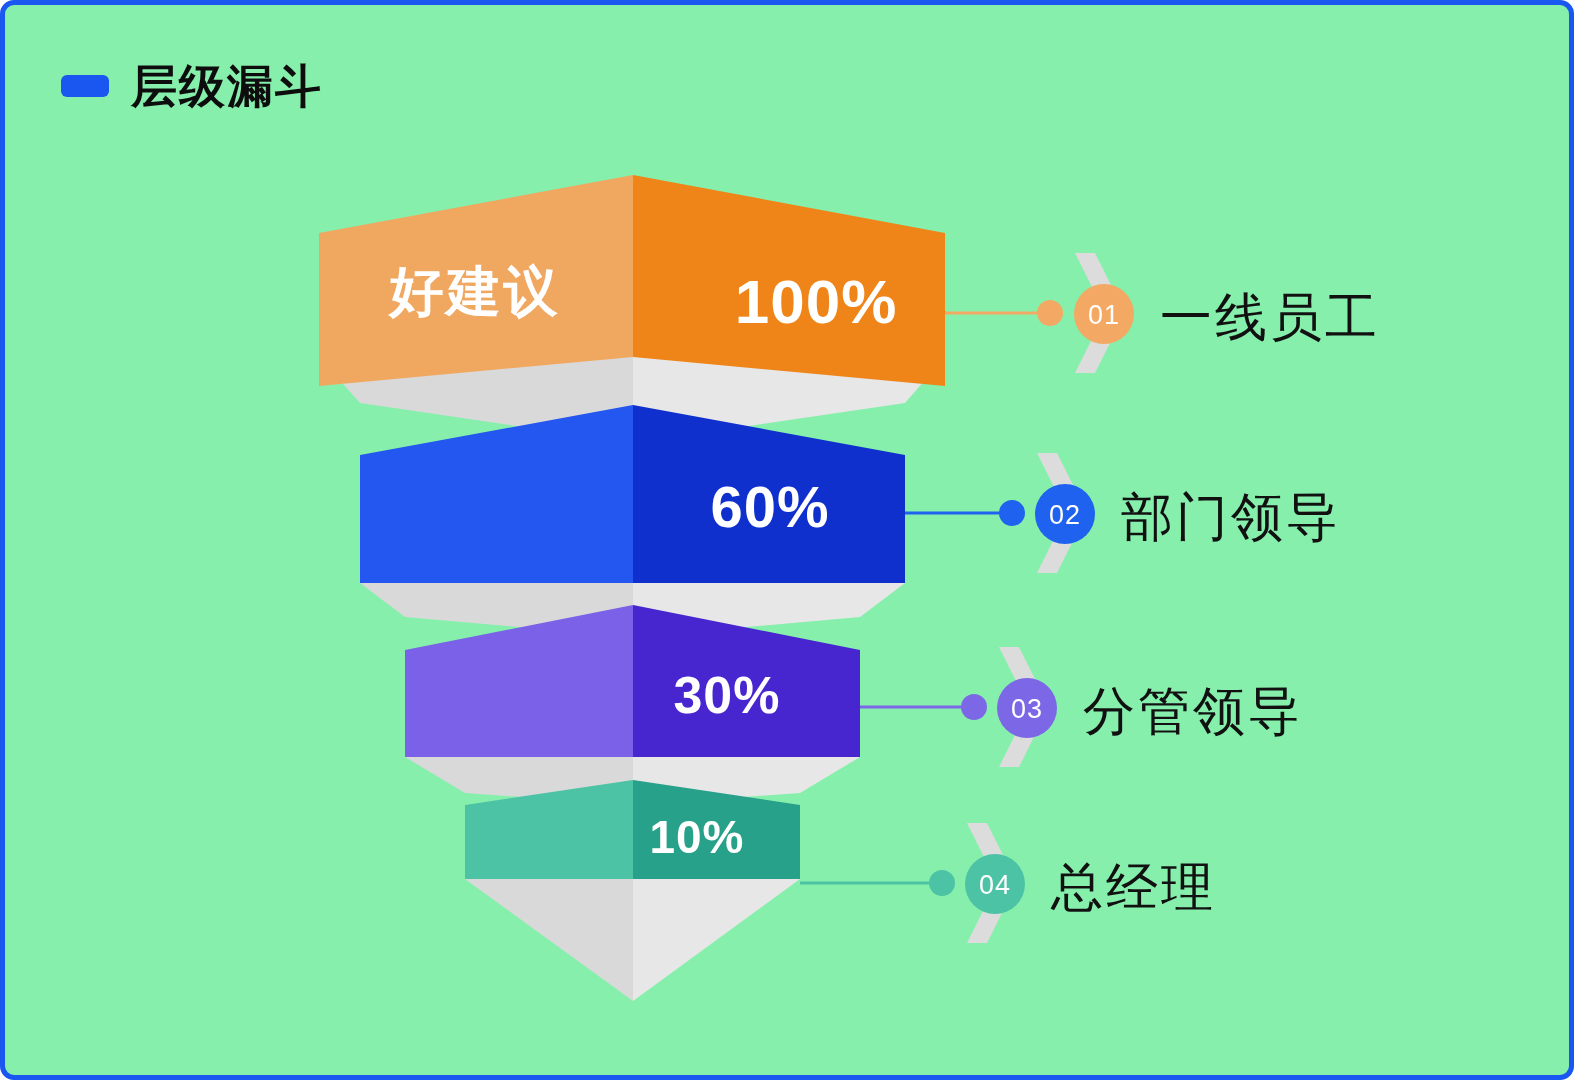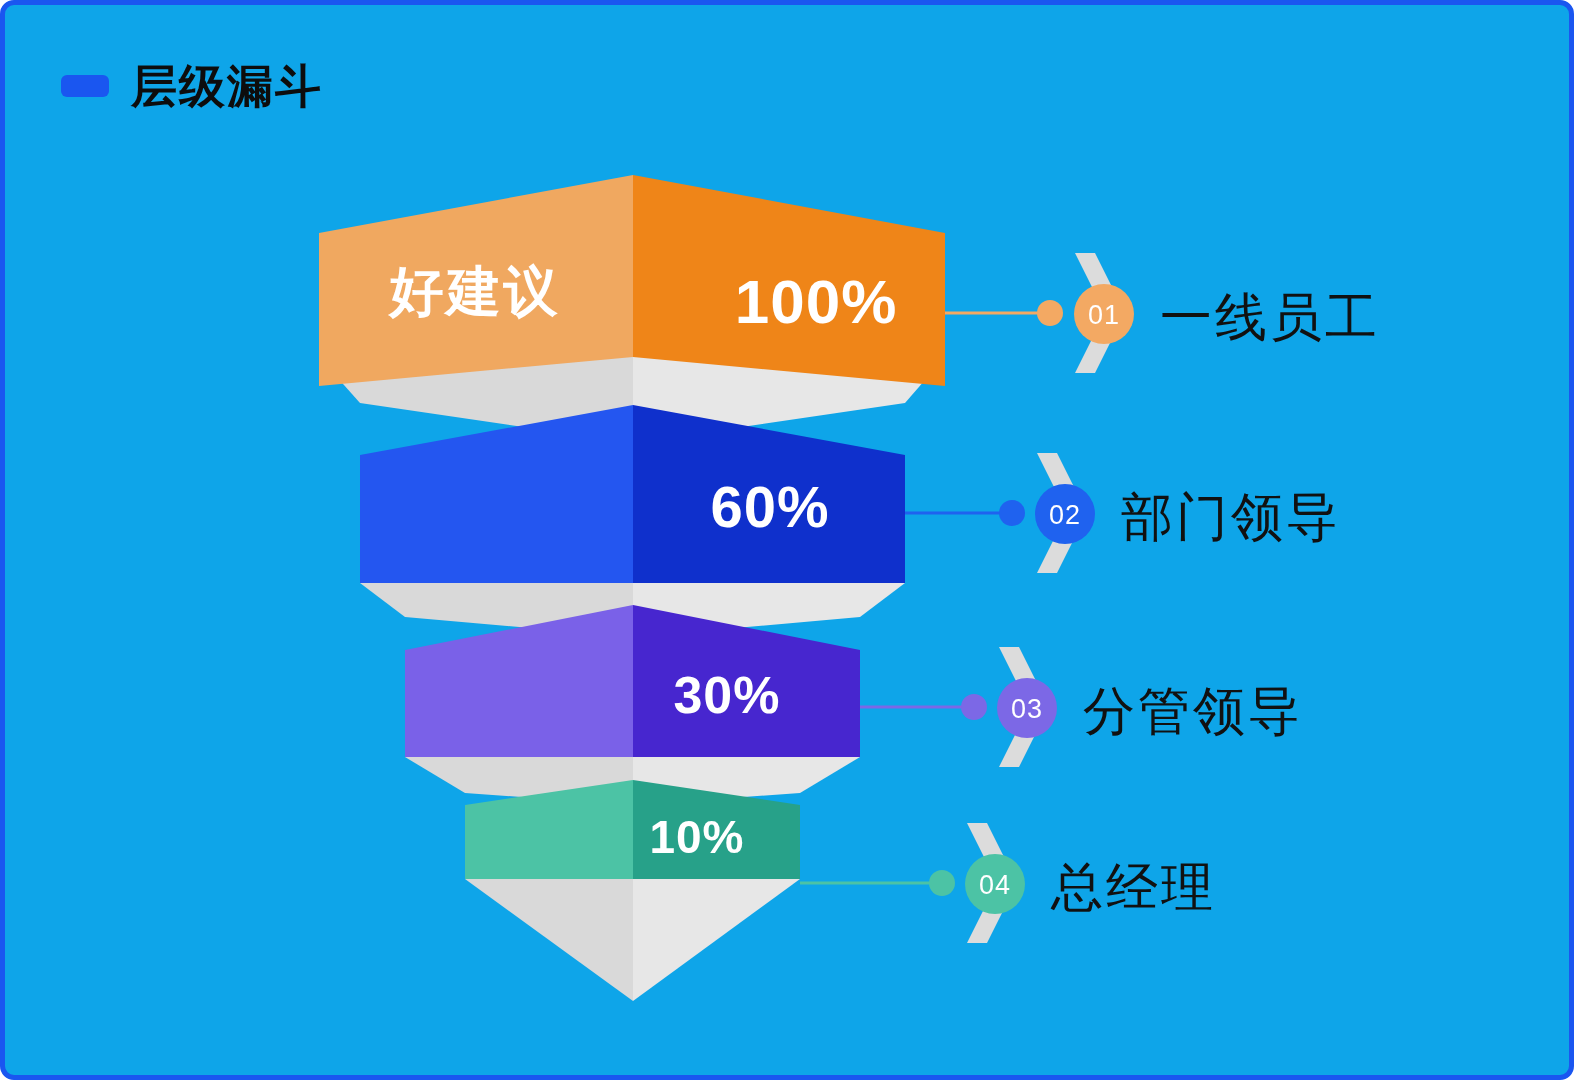--- a/index.html
+++ b/index.html
@@ -11,21 +11,21 @@
     width: 1574px;
     height: 1080px;
     font-family: "Liberation Sans", "DejaVu Sans", sans-serif;
     overflow: hidden;
   }
   #page {
     position: relative;
     width: 1574px;
     height: 1080px;
     box-sizing: border-box;
-    background: #0ea5e9;
+    background: #86efac;
     border: 5px solid #1a56f0;
     border-radius: 14px;
     overflow: hidden;
   }
   
   #title-block {
     position: absolute;
     left: 56px;
     top: 58px;
     display: flex;

